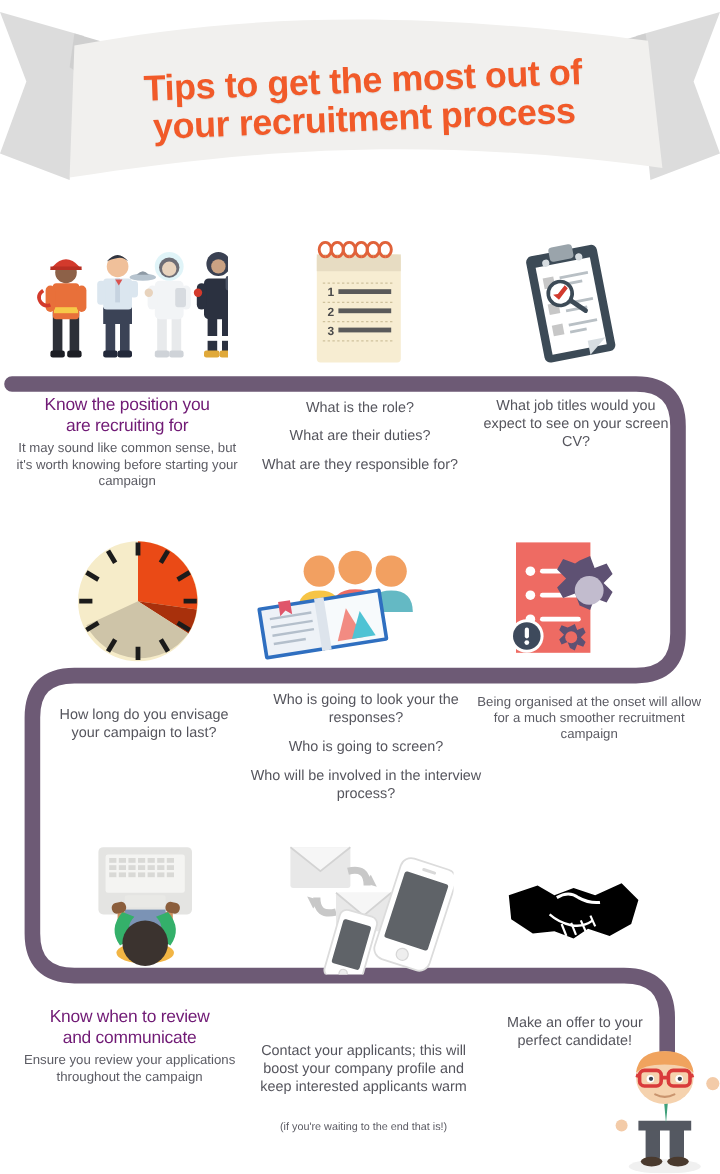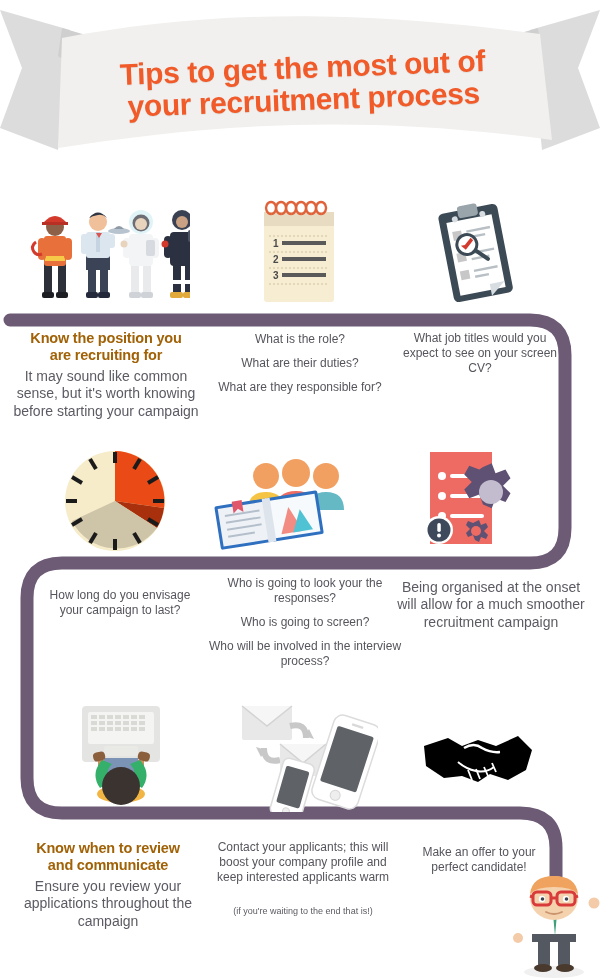--- a/index.html
+++ b/index.html
@@ -26,28 +26,28 @@
     text-shadow: 0 1px 0 rgba(0,0,0,0.06);
   }
   .banner-title .l2 { display: block; }
 
   
   .path-svg { position: absolute; left: 0; top: 300px; width: 600px; height: 620px; }
   .row-art { position: absolute; width: 600px; height: 125px; }
   .col { position: absolute; text-align: center; }
 
   .heading {
-    font-weight: bold;
+    font-weight: normal;
     font-size: 14.5px;
     line-height: 1.14;
-    color: #a16207;
+    color: #701a75;
     letter-spacing: -0.2px;
   }
   .body {
-    font-size: 14px;
+    font-size: 11px;
     line-height: 1.24;
     color: #5b5b63;
     margin-top: 5px;
   }
   .q {
     font-size: 12px;
     line-height: 1.25;
     color: #55555d;
   }
   .q p { margin-bottom: 9px; text-align: center; }
@@ -395,21 +395,21 @@
   </div>
 
   <div class="col" style="left:10px; top:840px; width:196px">
     <div class="heading">
       <span>Know when to review</span><br>
       <span>and communicate</span>
     </div>
     <div class="body">Ensure you review your applications throughout the campaign</div>
   </div>
 
-  <div class="col q" style="left:215px; top:840px; width:176px">
+  <div class="col q" style="left:215px; top:868px; width:176px">
     <p>Contact your applicants; this will boost your company profile and keep interested applicants warm</p>
     <div class="small-note">(if you're waiting to the end that is!)</div>
   </div>
 
   <div class="col q" style="left:404px; top:845px; width:150px">
     <p>Make an offer to your perfect candidate!</p>
   </div>
 
   <svg class="fig" style="left:508px; top:872px" width="92" height="106" viewBox="0 0 92 106">
     <ellipse cx="46" cy="100" rx="30" ry="6" fill="#f0f0f0"></ellipse>

